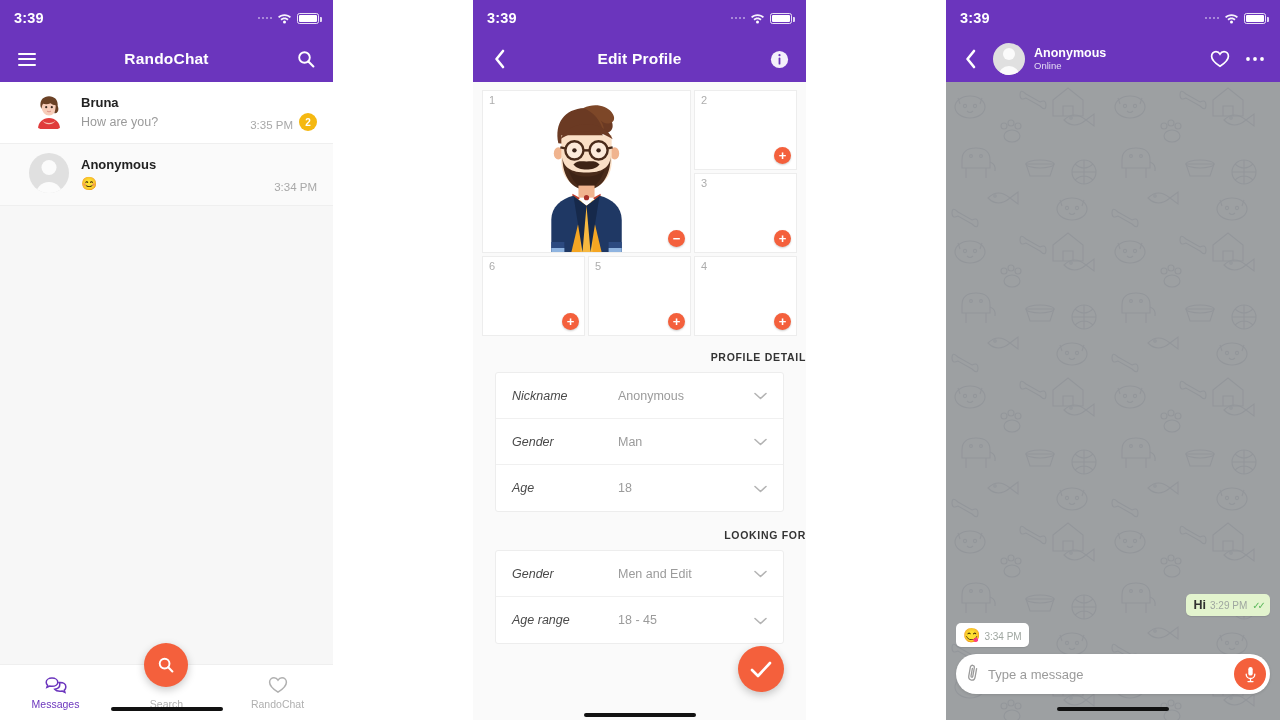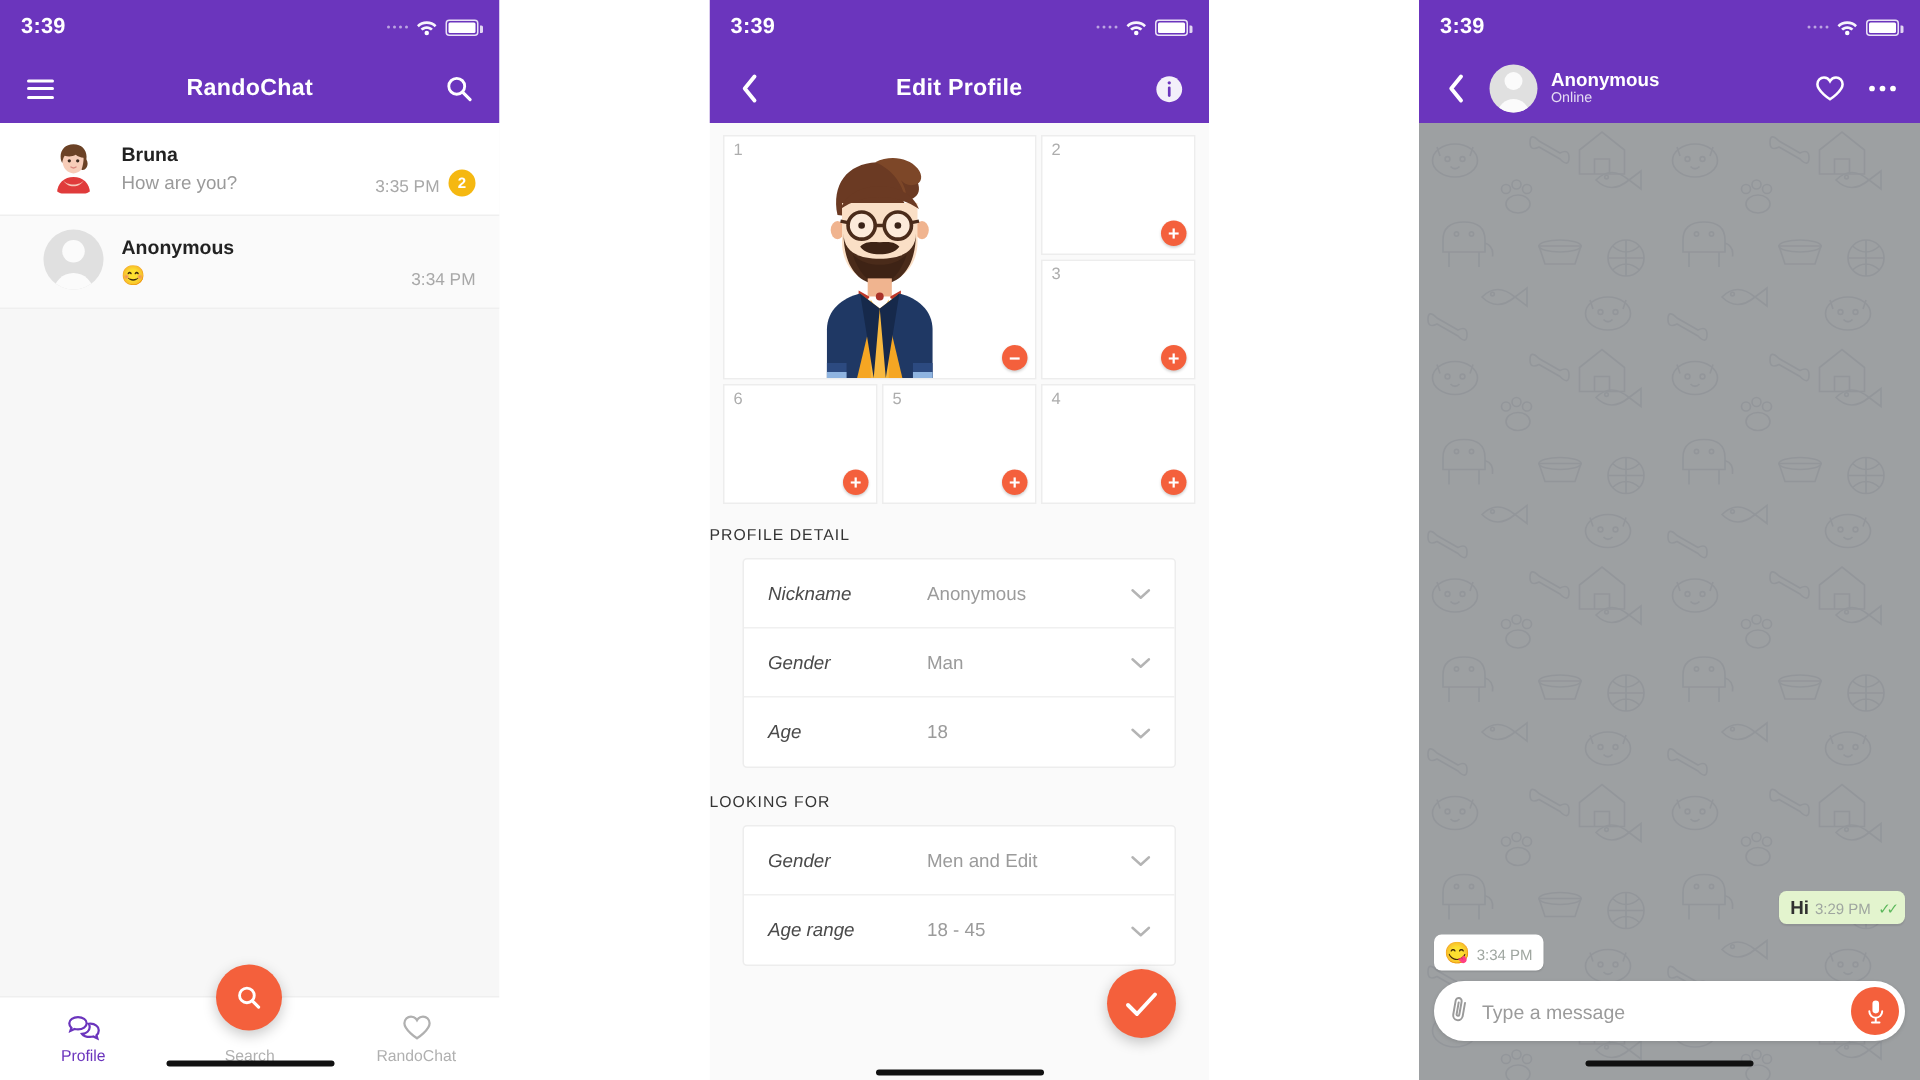--- a/index.html
+++ b/index.html
@@ -102,21 +102,21 @@
     gap: 3px; height: 252px;
   }
   .cell { background: #fff; border: 1px solid #ededed; position: relative; cursor: pointer; }
   .cell .num { position: absolute; left: 6px; top: 3px; font-size: 11px; color: #adadad; }
   .cell.big { grid-column: 1 / span 2; grid-row: 1 / span 2; }
   .cell .fabsm {
     position: absolute; right: 5px; bottom: 5px; width: 17px; height: 17px; border-radius: 50%;
     background: #f4603c; color: #fff; font-size: 13px; font-weight: bold; line-height: 15px;
     display: flex; align-items: center; justify-content: center; box-shadow: 0 1px 2px rgba(0,0,0,.2);
   }
-  .section-h { text-align: left; font-size: 10.5px; font-weight: normal; letter-spacing: .7px; color: #333; padding: 17px 0 9px; }
+  .section-h { text-align: right; font-size: 10.5px; font-weight: bold; letter-spacing: .7px; color: #333; padding: 17px 0 9px; }
   .card { margin: 0 22px; background: #fff; border: 1px solid #ededed; border-radius: 3px; }
   .frow {
     display: flex; align-items: center; height: 46px; padding: 0 16px;
     border-bottom: 1px solid #f0f0f0; cursor: pointer;
   }
   .frow:last-child { border-bottom: none; }
   .flabel { font-size: 12.5px; color: #4a4a4a; width: 106px; flex: 0 0 106px; font-style: italic; }
   .fvalue { font-size: 12.5px; color: #9b9b9b; flex: 1; }
   .chev { color: #b4b4b4; font-size: 13px; }
   .fab.check { width: 46px; height: 46px; right: 22px; bottom: 34px; }
@@ -239,21 +239,21 @@
     </div>
 
     <div class="tabbar">
       <div class="tab active">
         <div class="tab-ic">
           <svg width="22" height="17" viewBox="0 0 22 17">
             <path d="M1.2 5.2c0-2.3 2.6-4.1 5.8-4.1s5.8 1.8 5.8 4.1-2.6 4.1-5.8 4.1c-.8 0-1.6-.1-2.3-.3L1.9 10.3l.7-2.1C1.7 7.4 1.2 6.4 1.2 5.2z" fill="none" stroke="#6b35bd" stroke-width="1.5"></path>
             <path d="M20.8 9.6c0-2.3-2.4-4.1-5.5-4.1-.4 0-.8 0-1.2.1.5.6.7 1.3.7 2 0 2.4-2.2 4.3-5.1 4.7.9 1.2 2.9 2 5.2 2 .8 0 1.6-.1 2.3-.3l2.7 1.3-.6-2.1c1-.8 1.5-1.7 1.5-3z" fill="none" stroke="#6b35bd" stroke-width="1.5"></path>
           </svg>
         </div>
-        <div class="tab-lb">Profile</div>
+        <div class="tab-lb">Messages</div>
       </div>
       <div class="tab">
         <div class="tab-ic"></div>
         <div class="tab-lb">Search</div>
       </div>
       <div class="tab">
         <div class="tab-ic">
           <svg width="20" height="18" viewBox="0 0 20 18">
             <path d="M10 16.2S1.6 10.8 1.6 6.2c0-2.6 2-4.5 4.4-4.5 1.7 0 3.2 1 4 2.4.8-1.4 2.3-2.4 4-2.4 2.4 0 4.4 1.9 4.4 4.5 0 4.6-8.4 10-8.4 10z" fill="none" stroke="#b0b0b0" stroke-width="1.5"></path>
           </svg>

